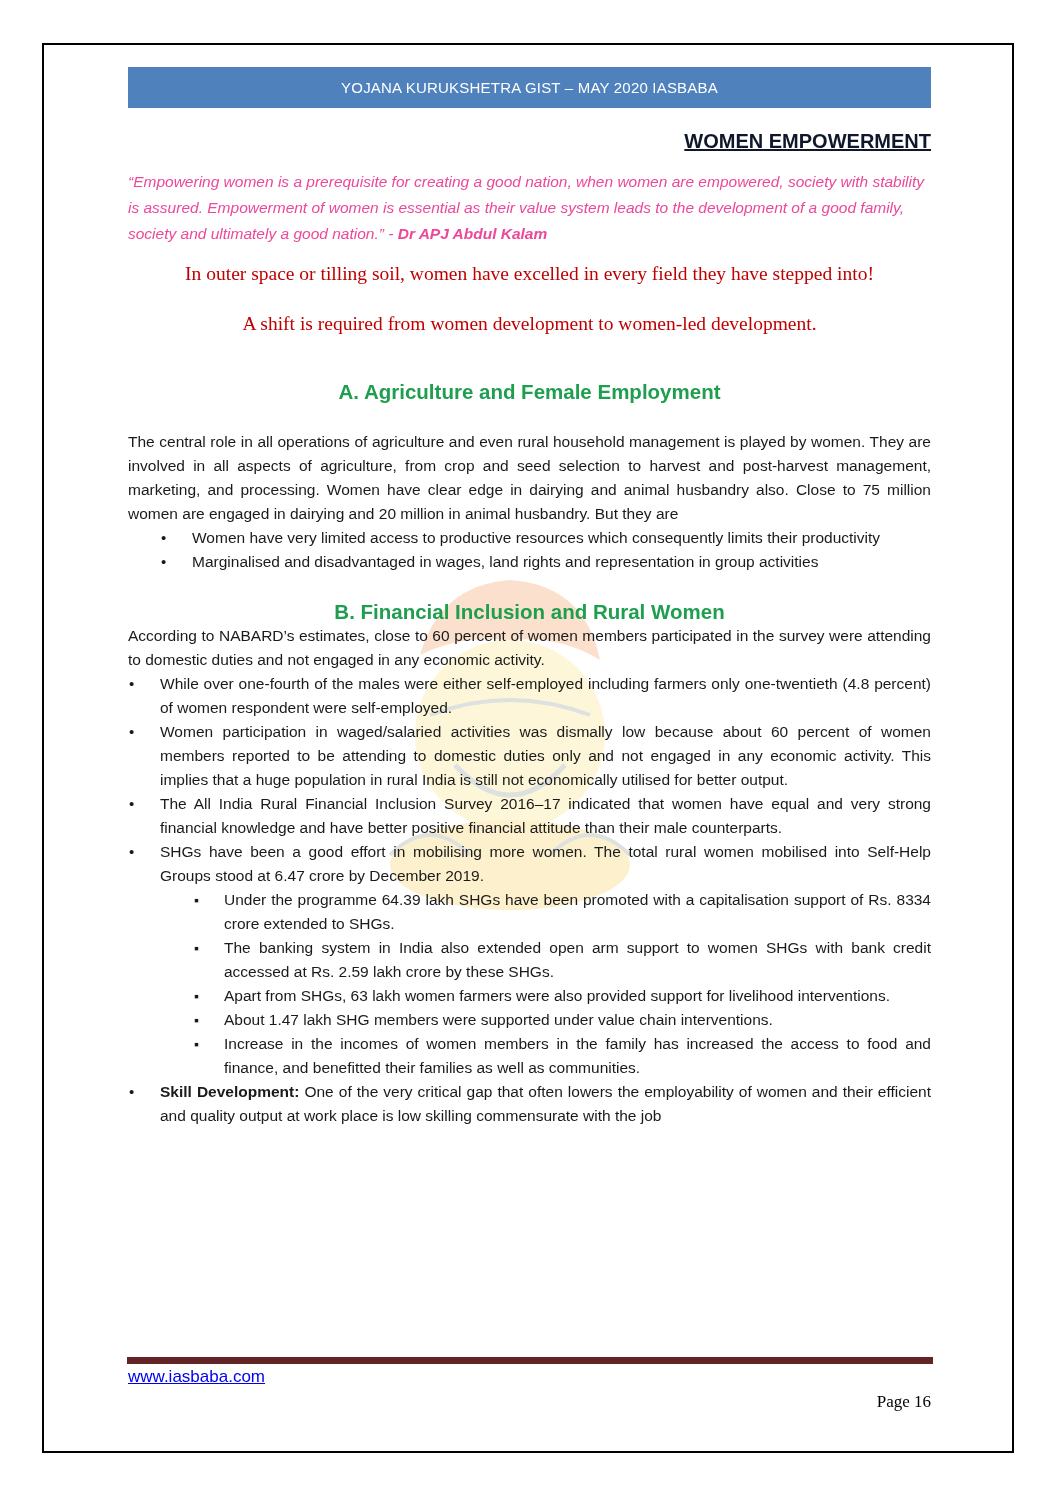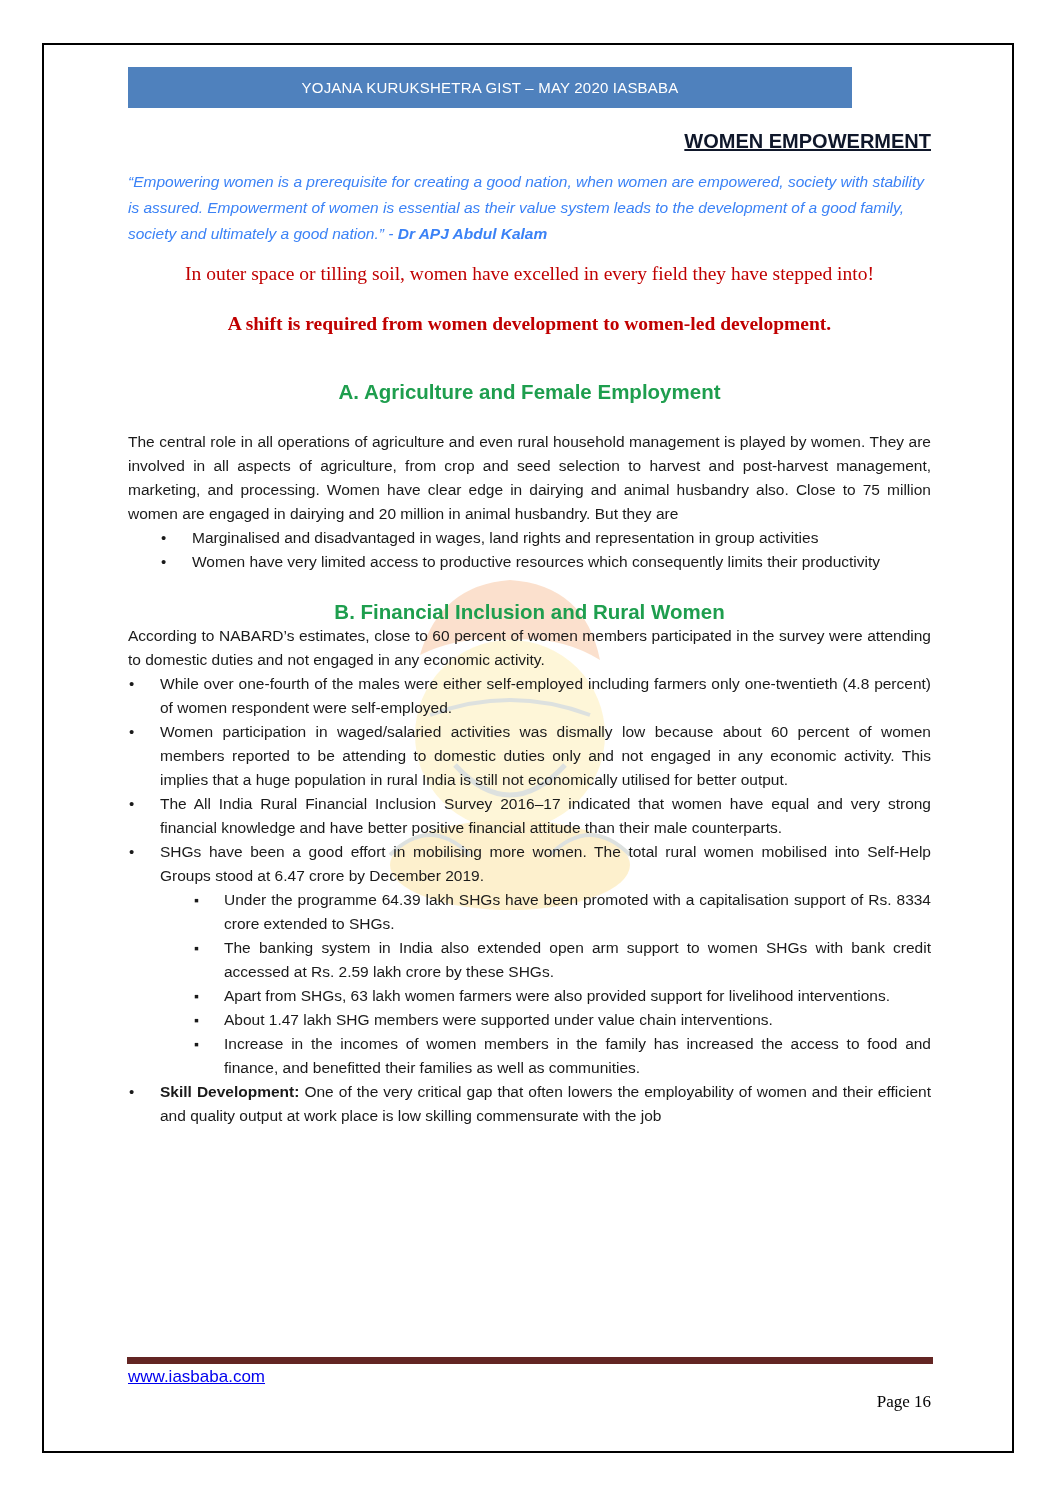--- a/index.html
+++ b/index.html
@@ -1,31 +1,31 @@
 <!DOCTYPE html>
 <html><head>
 <meta charset="utf-8">
 <style>
   html, body { margin: 0; padding: 0; background: #ffffff; }
   body { width: 1058px; height: 1497px; position: relative; overflow: hidden;
          font-family: "Liberation Sans", sans-serif; color: #1a1a1a; }
   .page-border { position: absolute; left: 42px; top: 43px; width: 972px; height: 1410px;
                  border: 2px solid #000; box-sizing: border-box; }
-  .header-bar { position: absolute; left: 128px; top: 67px; width: 724px; height: 41px;
+  .header-bar { position: absolute; left: 128px; top: 67px; width: 803px; height: 41px;
                 background: #4f81bd; color: #fff; font-size: 15px; text-align: center;
                 line-height: 41px; letter-spacing: 0.2px; }
   .content { position: absolute; left: 128px; top: 125px; width: 803px; }
   .title { text-align: right; font-weight: bold; color: #0f172a; font-size: 20px;
            text-decoration: underline; margin: 5px 0 16px 0; }
-  .quote { font-style: italic; color: #3b82f6; font-size: 15.5px; line-height: 26px; margin: 0; }
+  .quote { font-style: italic; color: #ec4899; font-size: 15.5px; line-height: 26px; margin: 0; }
   .quote b { font-style: italic; }
   .slogan { font-family: "Liberation Serif", serif; color: #c00000; text-align: center;
             font-size: 19.5px; margin: 0; }
   .s1 { margin-top: 16px; }
-  .s2 { margin-top: 28px; font-weight: bold; }
+  .s2 { margin-top: 28px; }
   .section-h { color: #1e9e4e; font-weight: bold; font-size: 20.5px; margin: 0; text-align: center; }
   .para { font-size: 15.5px; line-height: 24px; text-align: justify; margin: 0; }
   ul { margin: 0; padding: 0; list-style: none; }
   li { position: relative; font-size: 15.5px; line-height: 24px; text-align: justify; }
   .l1a li { padding-left: 64px; }
   .l1a li::before { content: "•"; position: absolute; left: 33px; top: 0; font-size: 15px; }
   .l1b > li { padding-left: 32px; }
   .l1b > li::before { content: "•"; position: absolute; left: 1px; top: 0; font-size: 15px; }
   .l2 li { padding-left: 96px; }
   .l2 li::before { content: "▪"; position: absolute; left: 66px; top: 0; font-size: 14px; }
@@ -57,22 +57,22 @@
   <div class="title">WOMEN EMPOWERMENT</div>
 
   <p class="quote"><span>“Empowering women is a prerequisite for creating a good nation, when women are empowered, society with stability is assured. Empowerment of women is essential as their value system leads to the development of a good family, society and ultimately a good nation.” - </span><b>Dr APJ Abdul Kalam</b></p>
 
   <p class="slogan s1">In outer space or tilling soil, women have excelled in every field they have stepped into!</p>
   <p class="slogan s2">A shift is required from women development to women-led development.</p>
 
   <h2 class="section-h" style="margin-top:45px;">A. Agriculture and Female Employment</h2>
   <p class="para" style="margin-top:26px;">The central role in all operations of agriculture and even rural household management is played by women. They are involved in all aspects of agriculture, from crop and seed selection to harvest and post-harvest management, marketing, and processing. Women have clear edge in dairying and animal husbandry also. Close to 75 million women are engaged in dairying and 20 million in animal husbandry. But they are</p>
   <ul class="l1a">
+    <li>Women have very limited access to productive resources which consequently limits their productivity</li>
     <li>Marginalised and disadvantaged in wages, land rights and representation in group activities</li>
-    <li>Women have very limited access to productive resources which consequently limits their productivity</li>
   </ul>
 
   <h2 class="section-h" style="margin-top:26px;">B. Financial Inclusion and Rural Women</h2>
   <p class="para">According to NABARD’s estimates, close to 60 percent of women members participated in the survey were attending to domestic duties and not engaged in any economic activity.</p>
   <ul class="l1b">
     <li>While over one-fourth of the males were either self-employed including farmers only one-twentieth (4.8 percent) of women respondent were self-employed.</li>
     <li>Women participation in waged/salaried activities was dismally low because about 60 percent of women members reported to be attending to domestic duties only and not engaged in any economic activity. This implies that a huge population in rural India is still not economically utilised for better output.</li>
     <li>The All India Rural Financial Inclusion Survey 2016–17 indicated that women have equal and very strong financial knowledge and have better positive financial attitude than their male counterparts.</li>
     <li>SHGs have been a good effort in mobilising more women. The total rural women mobilised into Self-Help Groups stood at 6.47 crore by December 2019.</li>
   </ul>

